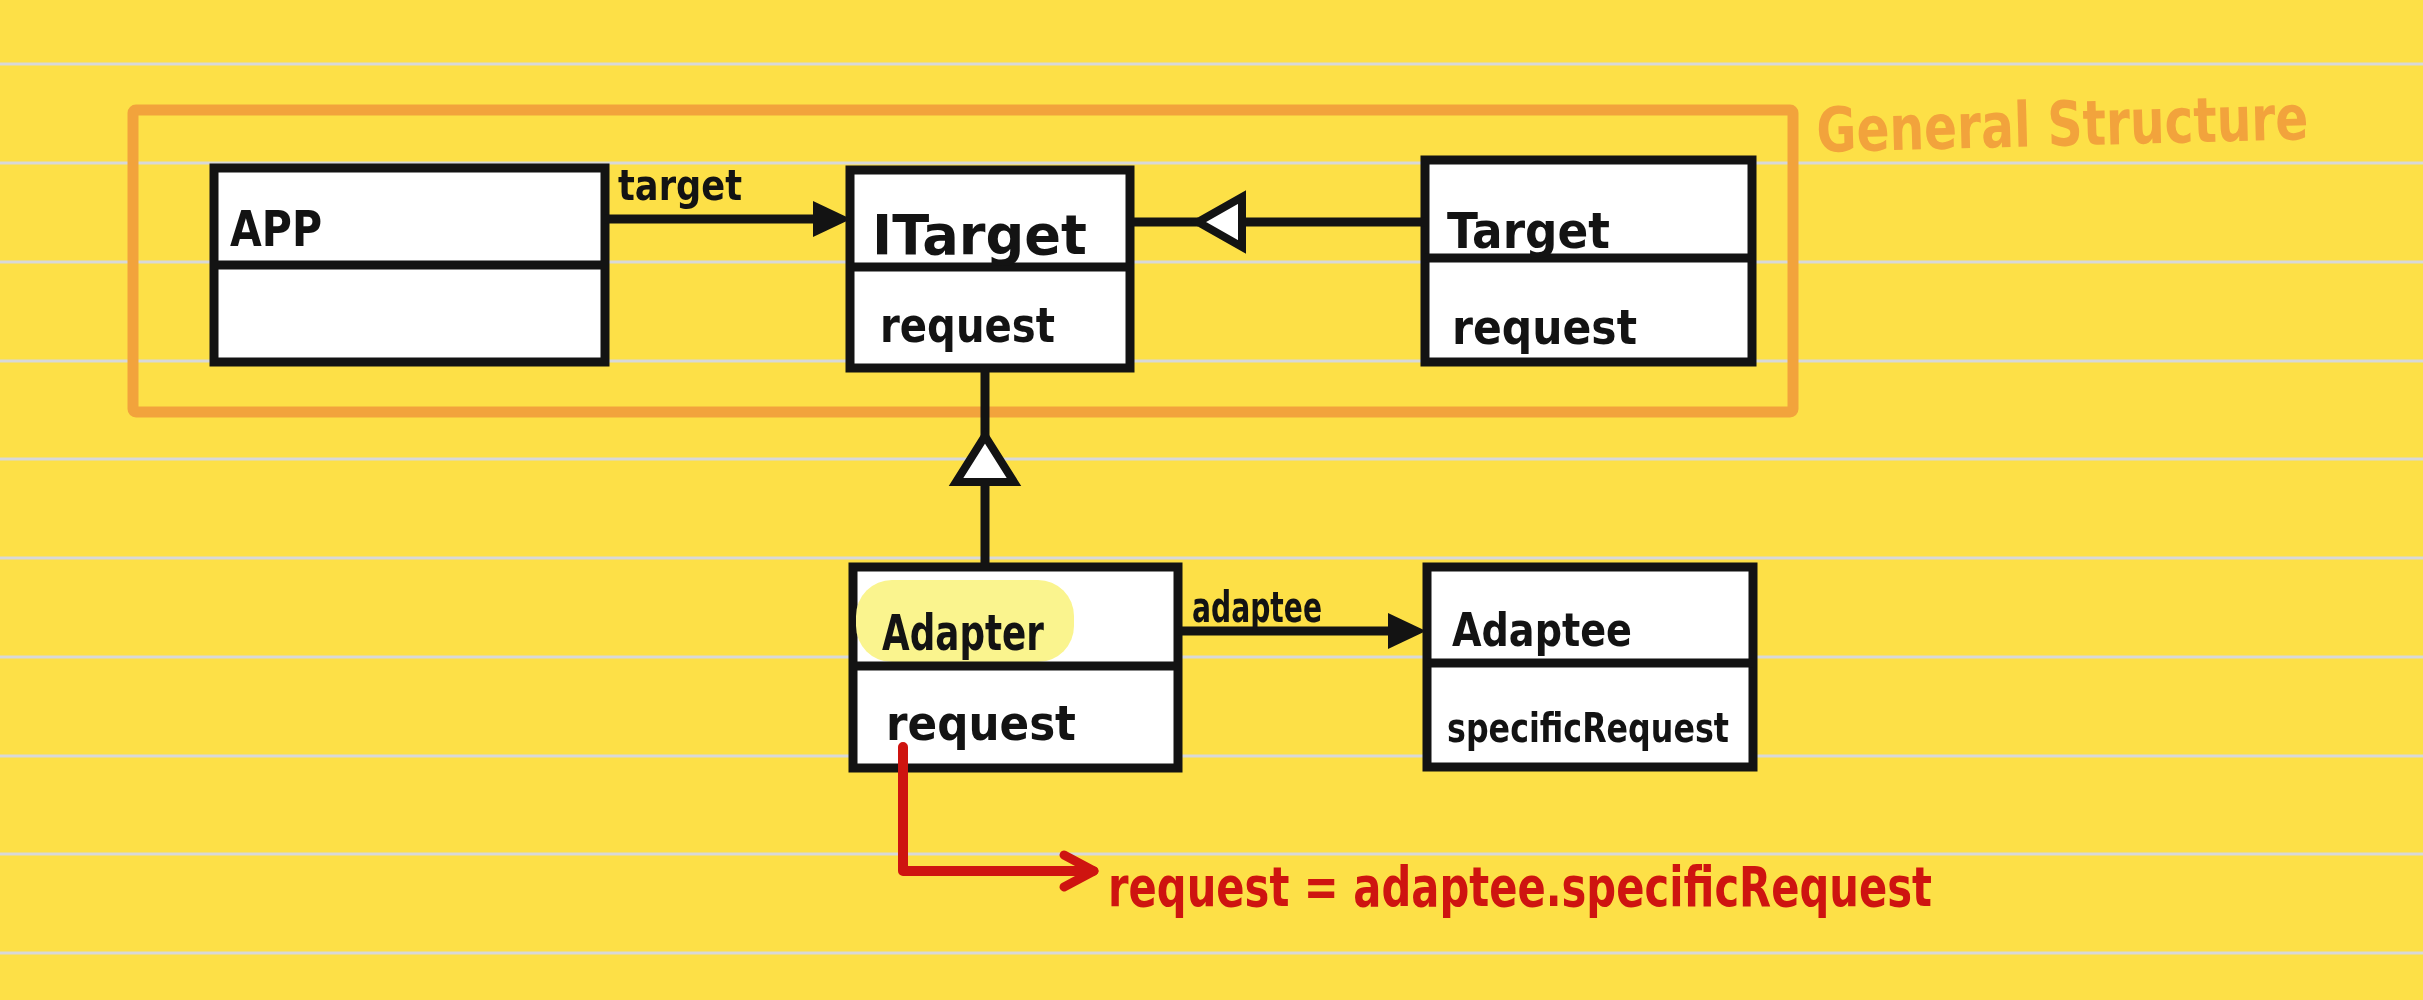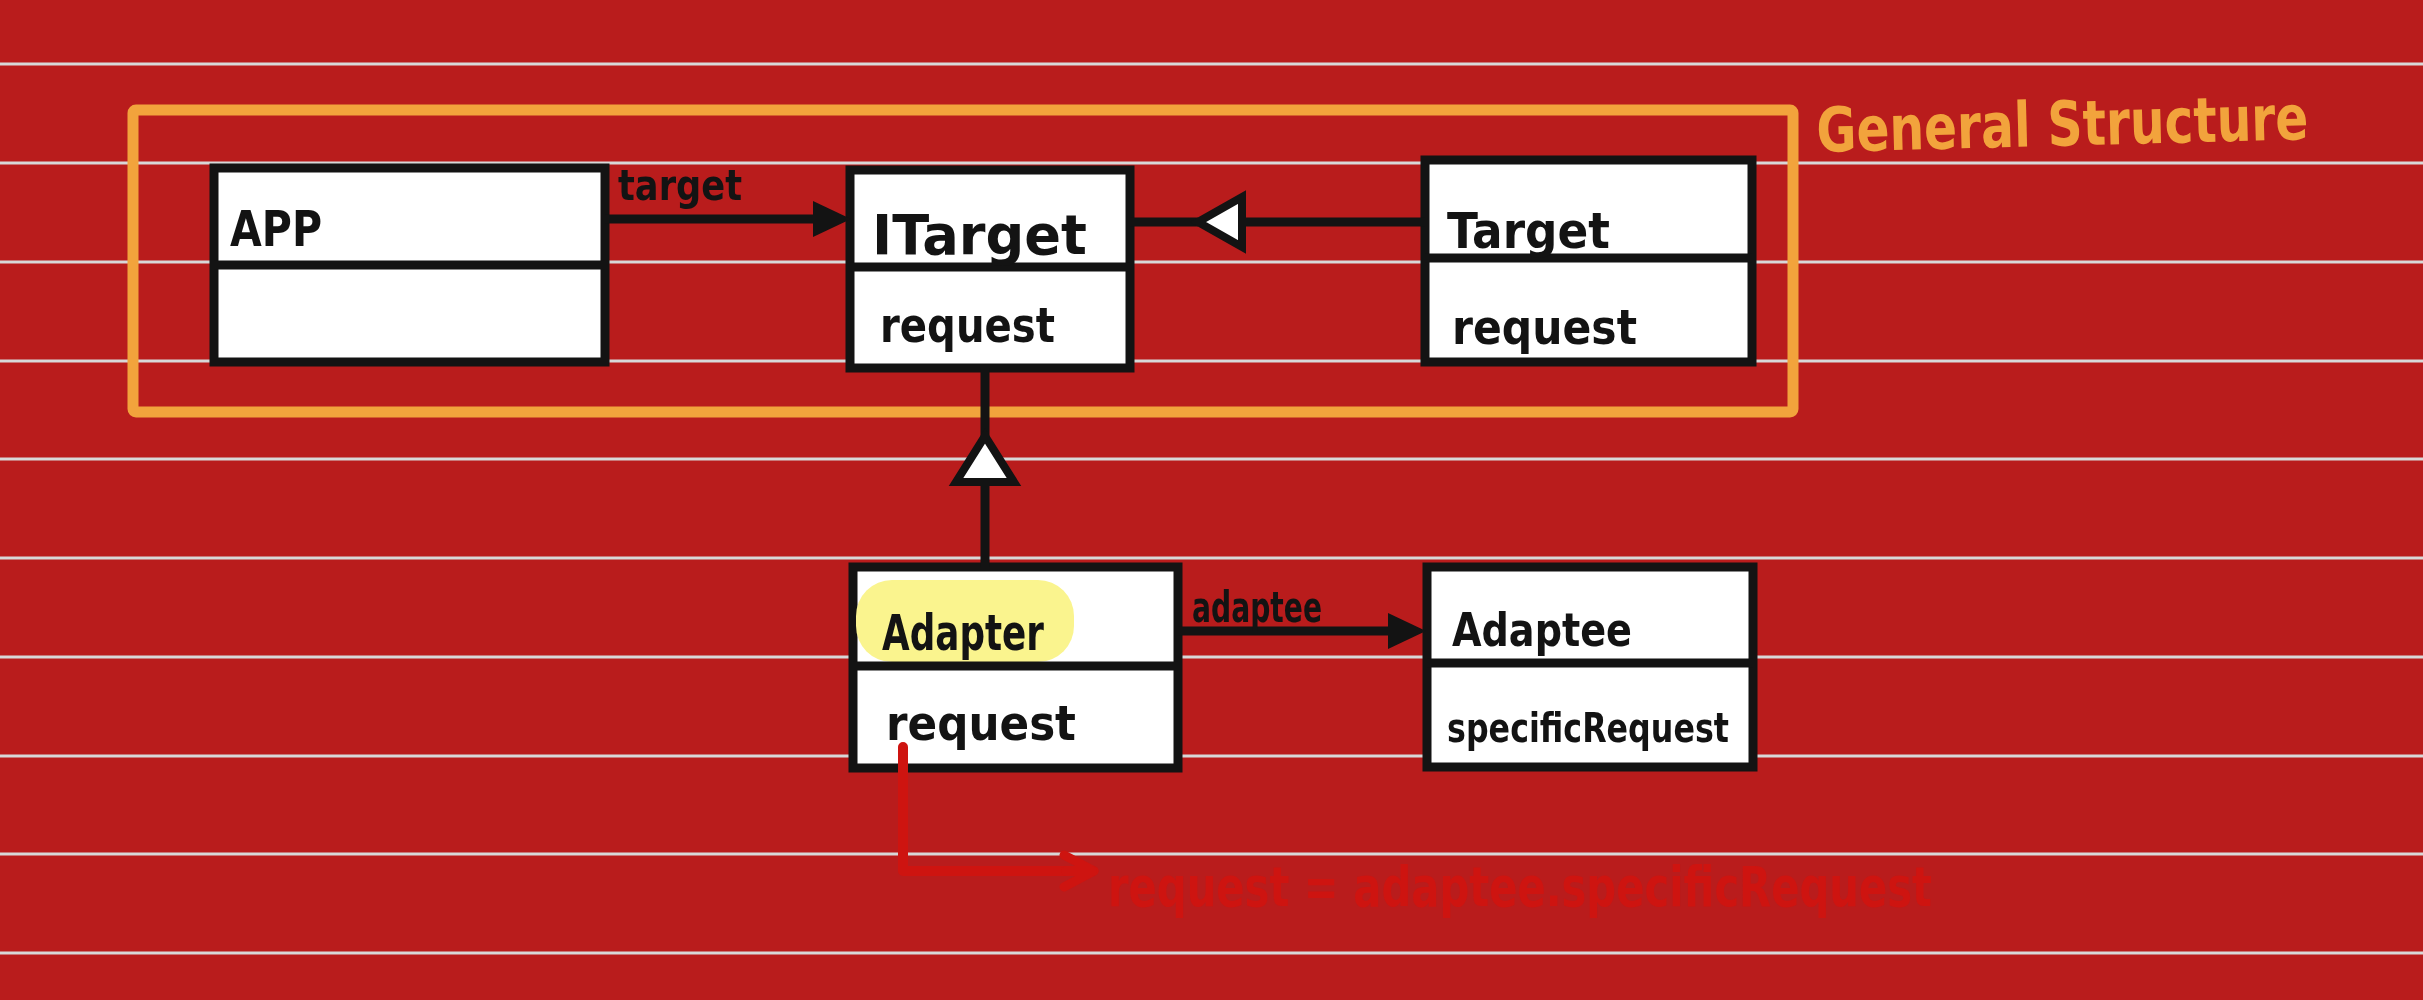--- a/index.html
+++ b/index.html
@@ -1,20 +1,20 @@
 <!DOCTYPE html>
 <html><head>
 <meta charset="utf-8">
 <style>
   html, body { margin: 0; padding: 0; background: #ffffff; }
   .canvas-wrap {
     position: relative;
     width: 2423px;
     height: 1000px;
-    background: #b91c1c;
+    background: #fde047;
     overflow: hidden;
   }
   svg { display: block; }
   text {
     font-family: "DejaVu Sans", sans-serif;
     font-weight: bold;
   }
   .hand-title   { font-size: 50px; }
   .hand-attr    { font-size: 48px; }
   .hand-label   { font-size: 42px; }

